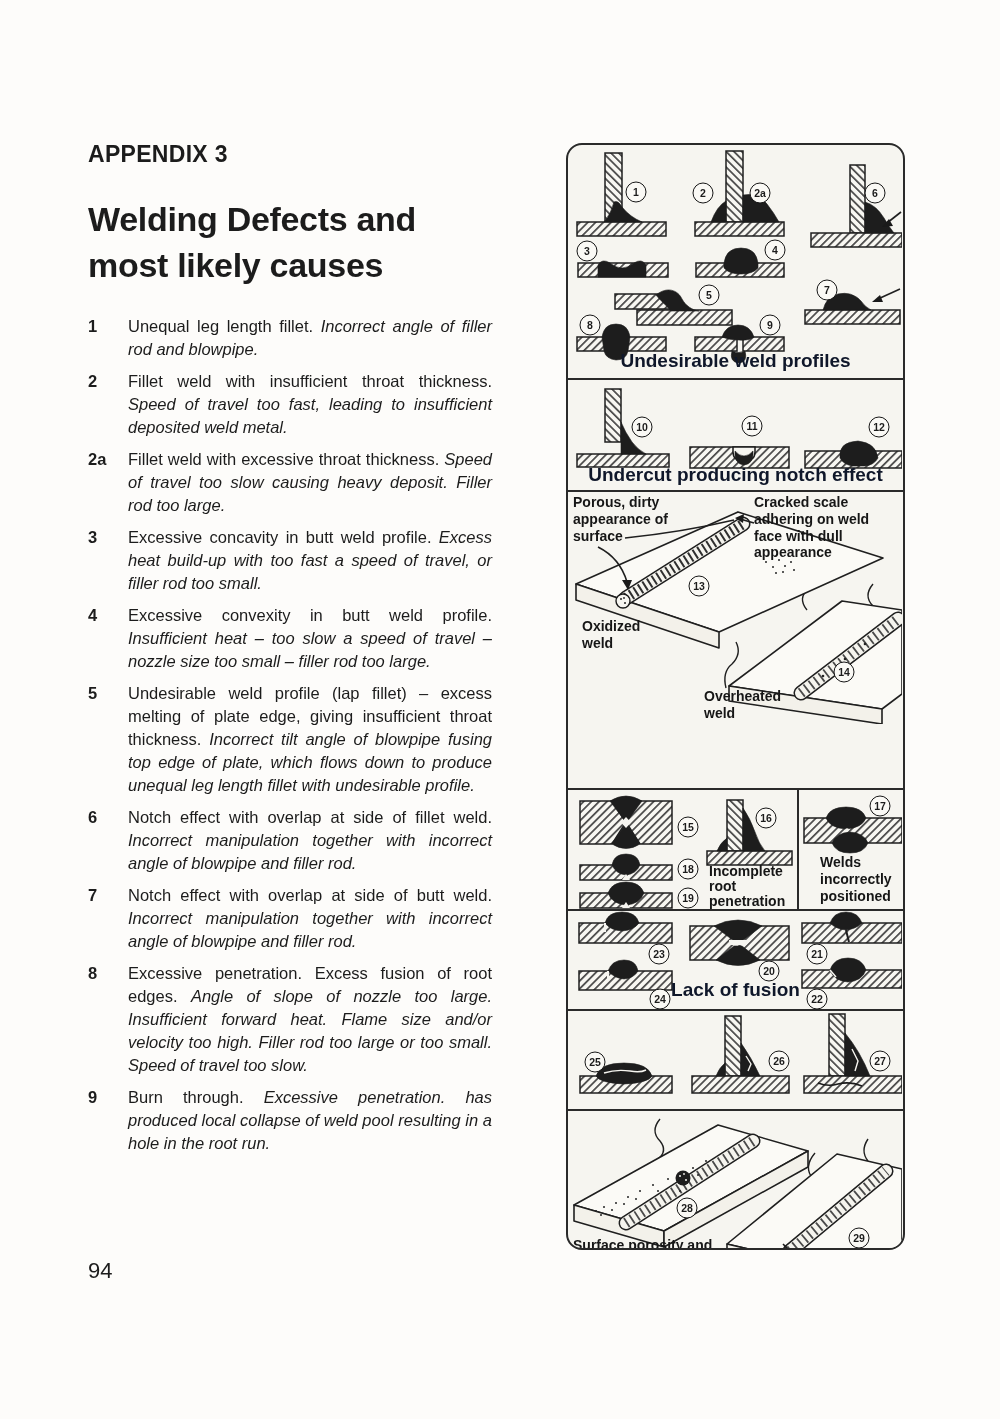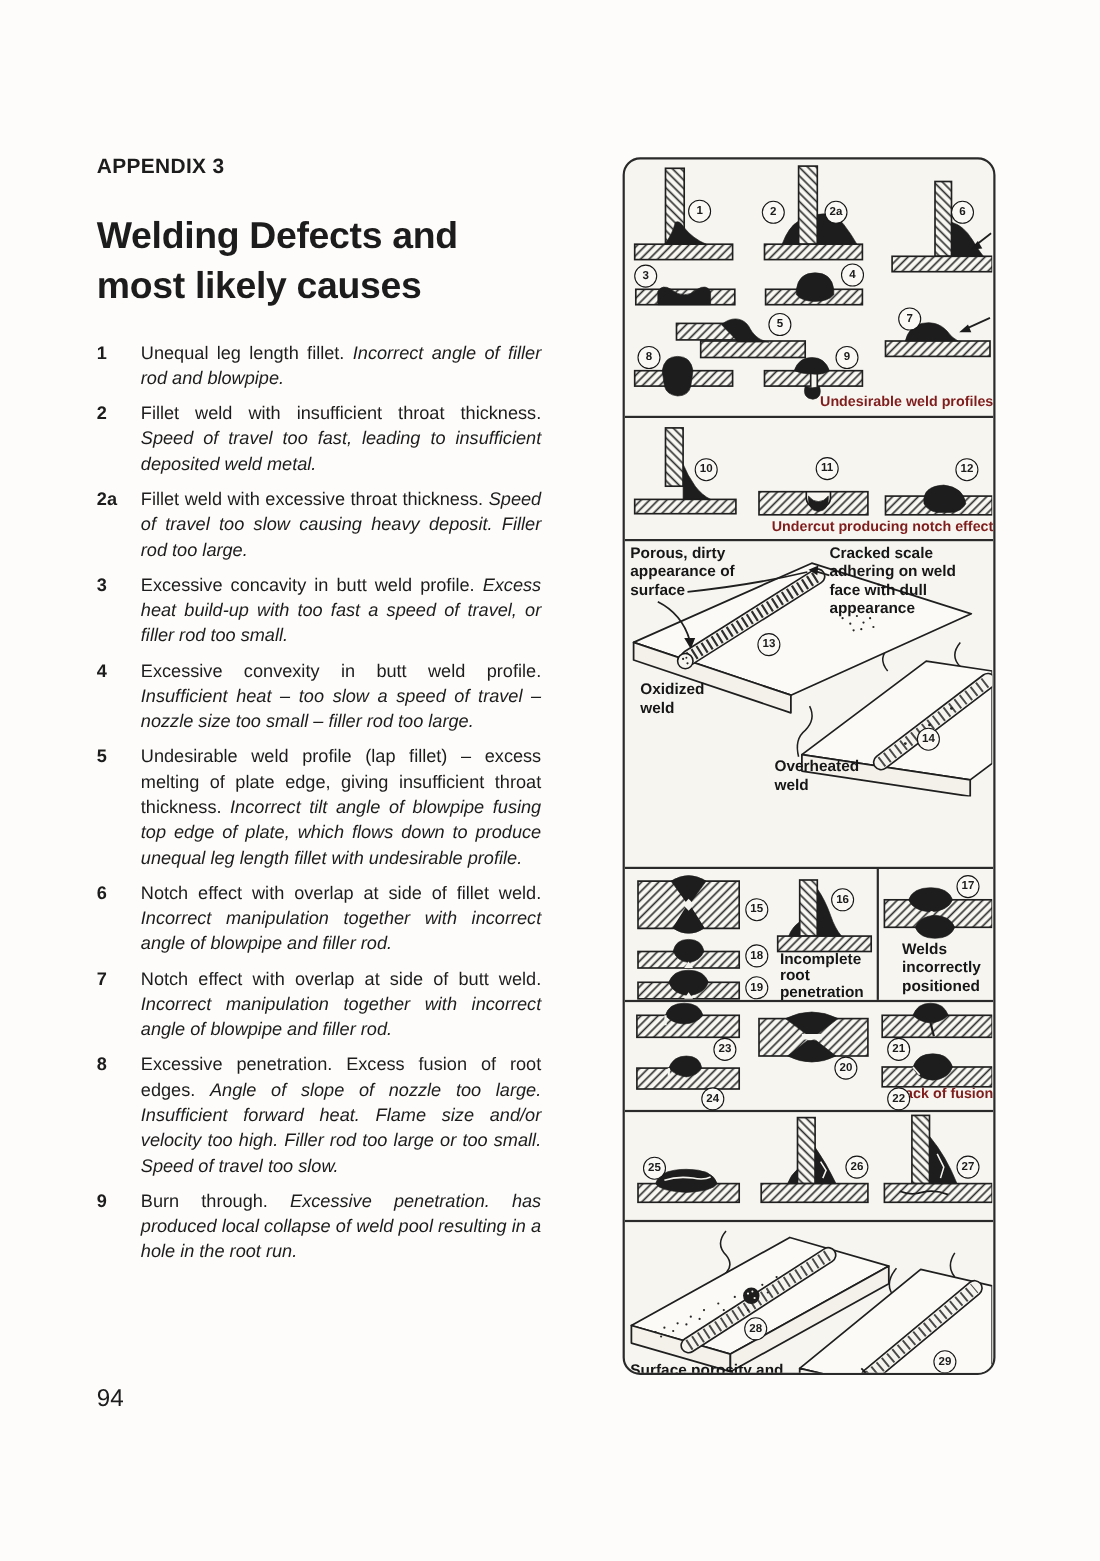--- a/index.html
+++ b/index.html
@@ -3,38 +3,38 @@
 <meta charset="utf-8">
 <style>
   html,body{margin:0;padding:0;}
   body{
     width:1000px;height:1419px;position:relative;
     background:#fdfcfa;color:#1c1c1c;
     font-family:"Liberation Sans","DejaVu Sans",sans-serif;
     overflow:hidden;
   }
   .left-col{position:absolute;left:88px;top:141px;width:404px;}
-  .appendix{font-size:19px;font-weight:bold;letter-spacing:0.3px;}
+  .appendix{font-size:23px;font-weight:bold;letter-spacing:0.3px;}
   .title{font-size:34px;font-weight:bold;line-height:46px;margin-top:28px;letter-spacing:-0.3px;}
   .dlist{margin-top:27px;}
   .item{display:flex;margin-bottom:9px;font-size:16.5px;line-height:23px;}
   .item .num{width:40px;flex:0 0 40px;font-weight:bold;}
   .item .body{flex:1;text-align:justify;}
   .item .cs{font-style:italic;}
   .pagenum{position:absolute;left:88px;top:1258px;font-size:22px;}
 
   .figure-panel{
     position:absolute;left:566px;top:143px;width:339px;height:1107px;
     box-sizing:border-box;border:2.5px solid #2a2a2a;border-radius:16px;
     background:#f6f5f0;overflow:hidden;
   }
   .sec{position:relative;width:100%;box-sizing:border-box;}
   .sec + .sec{border-top:2px solid #2a2a2a;}
   .sec svg{display:block;position:absolute;left:0;top:0;}
-  .cap{position:absolute;left:0;right:0;text-align:right;font-weight:bold;font-size:13px;color:#7f1d1d;}
+  .cap{position:absolute;left:0;right:0;text-align:center;font-weight:bold;font-size:19px;color:#0f172a;}
   .lab{position:absolute;font-weight:bold;font-size:14px;line-height:1.2;color:#161616;}
   .co{
     position:absolute;width:19px;height:19px;border:1.8px solid #161616;border-radius:50%;
     background:#faf9f5;font-weight:bold;font-size:10.5px;line-height:19px;text-align:center;
     transform:translate(-50%,-50%);z-index:3;
   }
   .vdiv{position:absolute;top:0;bottom:0;width:2px;background:#2a2a2a;z-index:2;}
   .pl{fill:url(#hh);stroke:#1f1f1f;stroke-width:1.5;}
   .pv{fill:url(#hv);stroke:#1f1f1f;stroke-width:1.5;}
   .wd{fill:#1d1d1d;stroke:#1d1d1d;stroke-width:0.6;stroke-linejoin:round;}
@@ -325,21 +325,21 @@
       </g>
       <g>
         <rect class="pl" x="234" y="59" width="100" height="18"></rect>
         <path class="wd" d="M262,59 Q266,47 280,47 Q294,47 298,59 Q294,70 280,71 Q266,70 262,59 Z"></path>
         <line x1="262" y1="59" x2="268" y2="66" stroke="#f6f5f0" stroke-width="1.5"></line>
       </g>
     </svg>
     <span class="co" style="left:91px;top:43px">23</span>
     <span class="co" style="left:201px;top:60px">20</span>
     <span class="co" style="left:249px;top:43px">21</span>
-    <span class="co" style="left:80px;top:88px">24</span>
+    <span class="co" style="left:92px;top:88px">24</span>
     <span class="co" style="left:249px;top:88px">22</span>
     <div class="cap" style="bottom:8px">Lack of fusion</div>
   </div>
 
   <div class="sec" style="height:100px">
     <svg width="334" height="98" viewBox="0 0 334 98">
       <g>
         <rect class="pl" x="12" y="65" width="92" height="17"></rect>
         <path class="wd" d="M28,65 Q32,52 56,52 Q80,52 84,65 Q80,72 56,73 Q32,72 28,65 Z"></path>
         <path d="M36,62 Q48,58 62,60 Q72,62 78,59" stroke="#f6f5f0" stroke-width="1.4" fill="none"></path>

